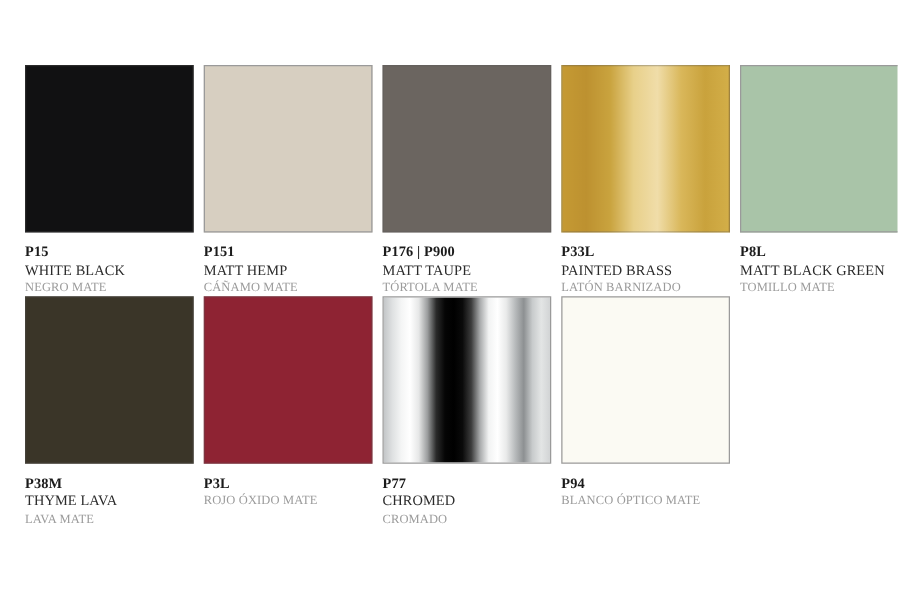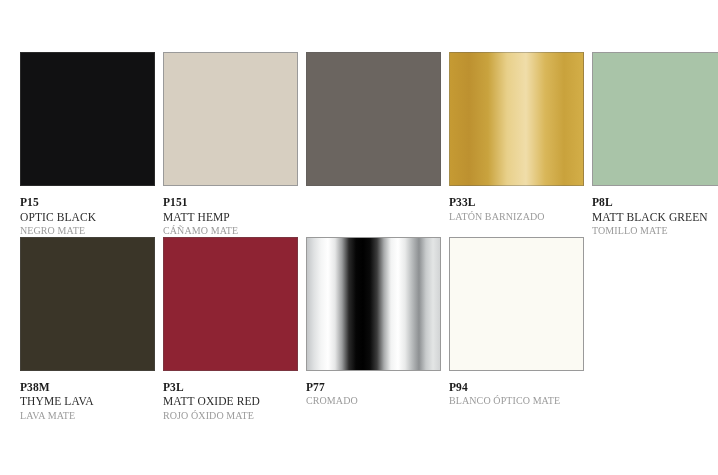--- a/index.html
+++ b/index.html
@@ -81,42 +81,48 @@
 <body>
 
 <div class="sheet">
   <div class="grid">
 
     <div class="row">
       <div class="cell">
         <div class="swatch dark" style="background: rgb(17, 17, 18);"></div>
         <div class="labels">
           <div class="code">P15</div>
-          <div class="name-en">OPTIC BLACK</div>
+          <div class="name-en">WHITE BLACK</div>
           <div class="name-es">NEGRO MATE</div>
         </div>
       </div>
 
       <div class="cell">
         <div class="swatch light" style="background: rgb(215, 207, 193);"></div>
         <div class="labels">
           <div class="code">P151</div>
           <div class="name-en">MATT HEMP</div>
           <div class="name-es">CÁÑAMO MATE</div>
         </div>
       </div>
 
       <div class="cell">
         <div class="swatch dark" style="background: rgb(107, 101, 96);"></div>
+        <div class="labels">
+          <div class="code">P176 | P900</div>
+          <div class="name-en">MATT TAUPE</div>
+          <div class="name-es">TÓRTOLA MATE</div>
+        </div>
       </div>
 
       <div class="cell">
         <div class="swatch dark" style="background: linear-gradient(90deg, rgb(197, 154, 51) 0%, rgb(189, 145, 48) 14.29%, rgb(201, 163, 62) 28.57%, rgb(232, 208, 138) 42.86%, rgb(240, 221, 169) 57.14%, rgb(217, 183, 90) 71.43%, rgb(201, 162, 60) 85.71%, rgb(211, 174, 72) 100%);"></div>
         <div class="labels">
           <div class="code">P33L</div>
+          <div class="name-en">PAINTED BRASS</div>
           <div class="name-es">LATÓN BARNIZADO</div>
         </div>
       </div>
 
       <div class="cell">
         <div class="swatch light" style="background: rgb(169, 196, 168);"></div>
         <div class="labels">
           <div class="code">P8L</div>
           <div class="name-en">MATT BLACK GREEN</div>
           <div class="name-es">TOMILLO MATE</div>
@@ -131,29 +137,29 @@
           <div class="code">P38M</div>
           <div class="name-en">THYME LAVA</div>
           <div class="name-es">LAVA MATE</div>
         </div>
       </div>
 
       <div class="cell">
         <div class="swatch dark" style="background: rgb(142, 35, 51);"></div>
         <div class="labels">
           <div class="code">P3L</div>
-          <div class="name-en">MATT OXIDE RED</div>
           <div class="name-es">ROJO ÓXIDO MATE</div>
         </div>
       </div>
 
       <div class="cell">
         <div class="swatch light" style="background: linear-gradient(90deg, rgb(195, 198, 200) 0%, rgb(223, 225, 226) 5.26%, rgb(244, 245, 245) 10.53%, rgb(255, 255, 255) 15.79%, rgb(230, 231, 231) 21.05%, rgb(155, 157, 158) 26.32%, rgb(42, 42, 42) 31.58%, rgb(5, 5, 5) 36.84%, rgb(0, 0, 0) 42.11%, rgb(10, 10, 10) 47.37%, rgb(60, 60, 60) 52.63%, rgb(168, 170, 171) 57.89%, rgb(242, 243, 243) 63.16%, rgb(255, 255, 255) 68.42%, rgb(233, 234, 234) 73.68%, rgb(185, 188, 189) 78.95%, rgb(141, 144, 146) 84.21%, rgb(200, 203, 204) 89.47%, rgb(227, 229, 229) 94.74%, rgb(210, 212, 213) 100%);"></div>
         <div class="labels">
           <div class="code">P77</div>
+          <div class="name-en">CHROMED</div>
           <div class="name-es">CROMADO</div>
         </div>
       </div>
 
       <div class="cell">
         <div class="swatch light" style="background: rgb(251, 250, 243);"></div>
         <div class="labels">
           <div class="code">P94</div>
           <div class="name-es">BLANCO ÓPTICO MATE</div>
         </div>

